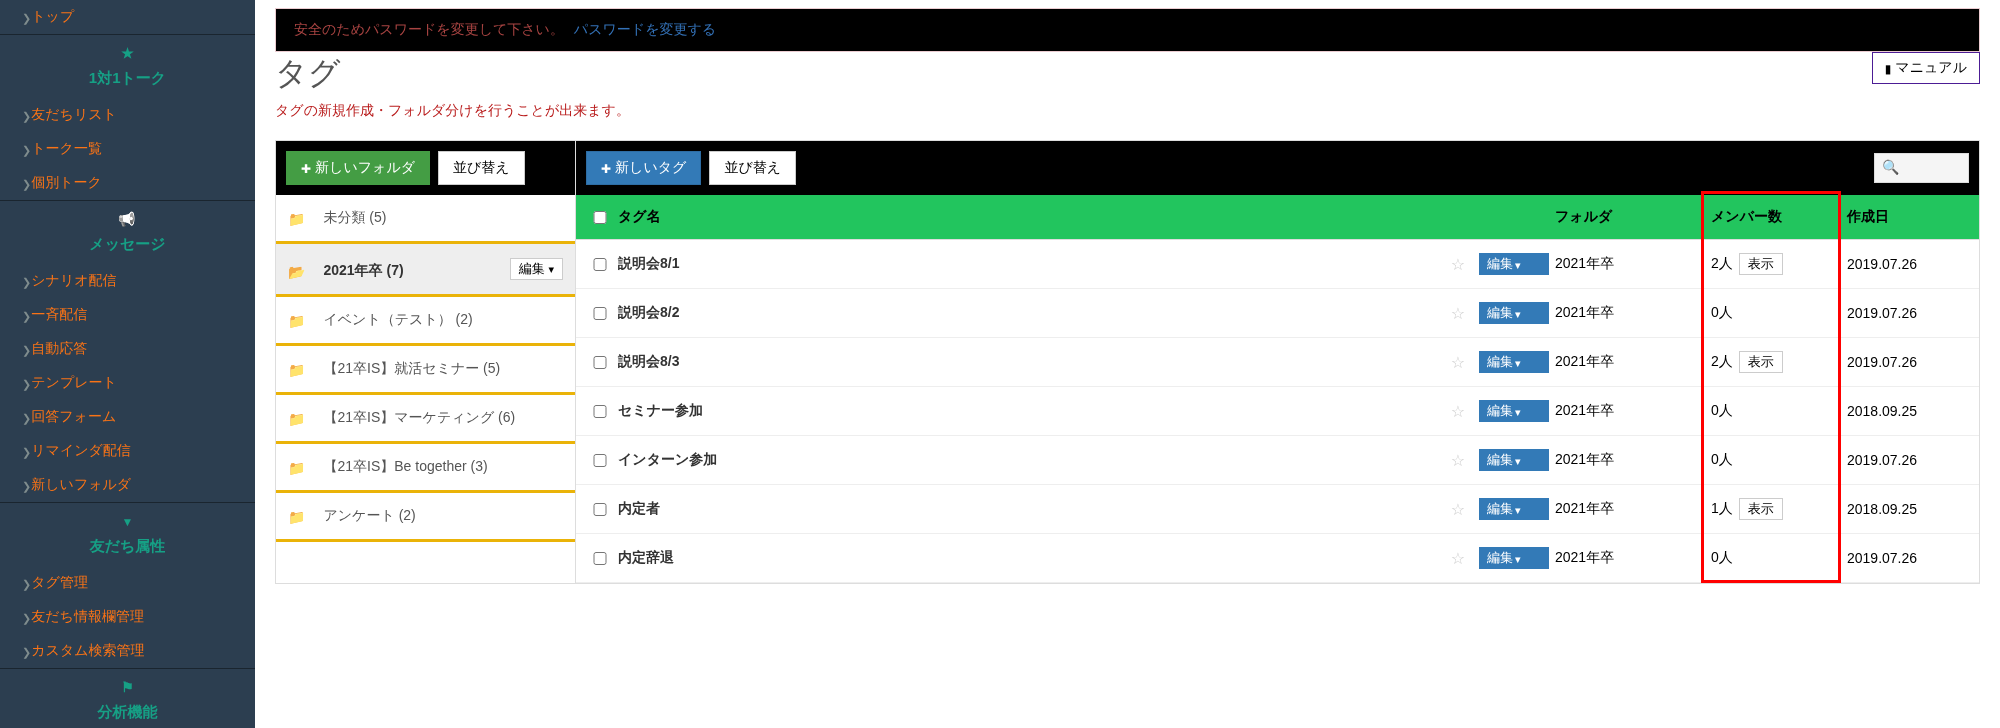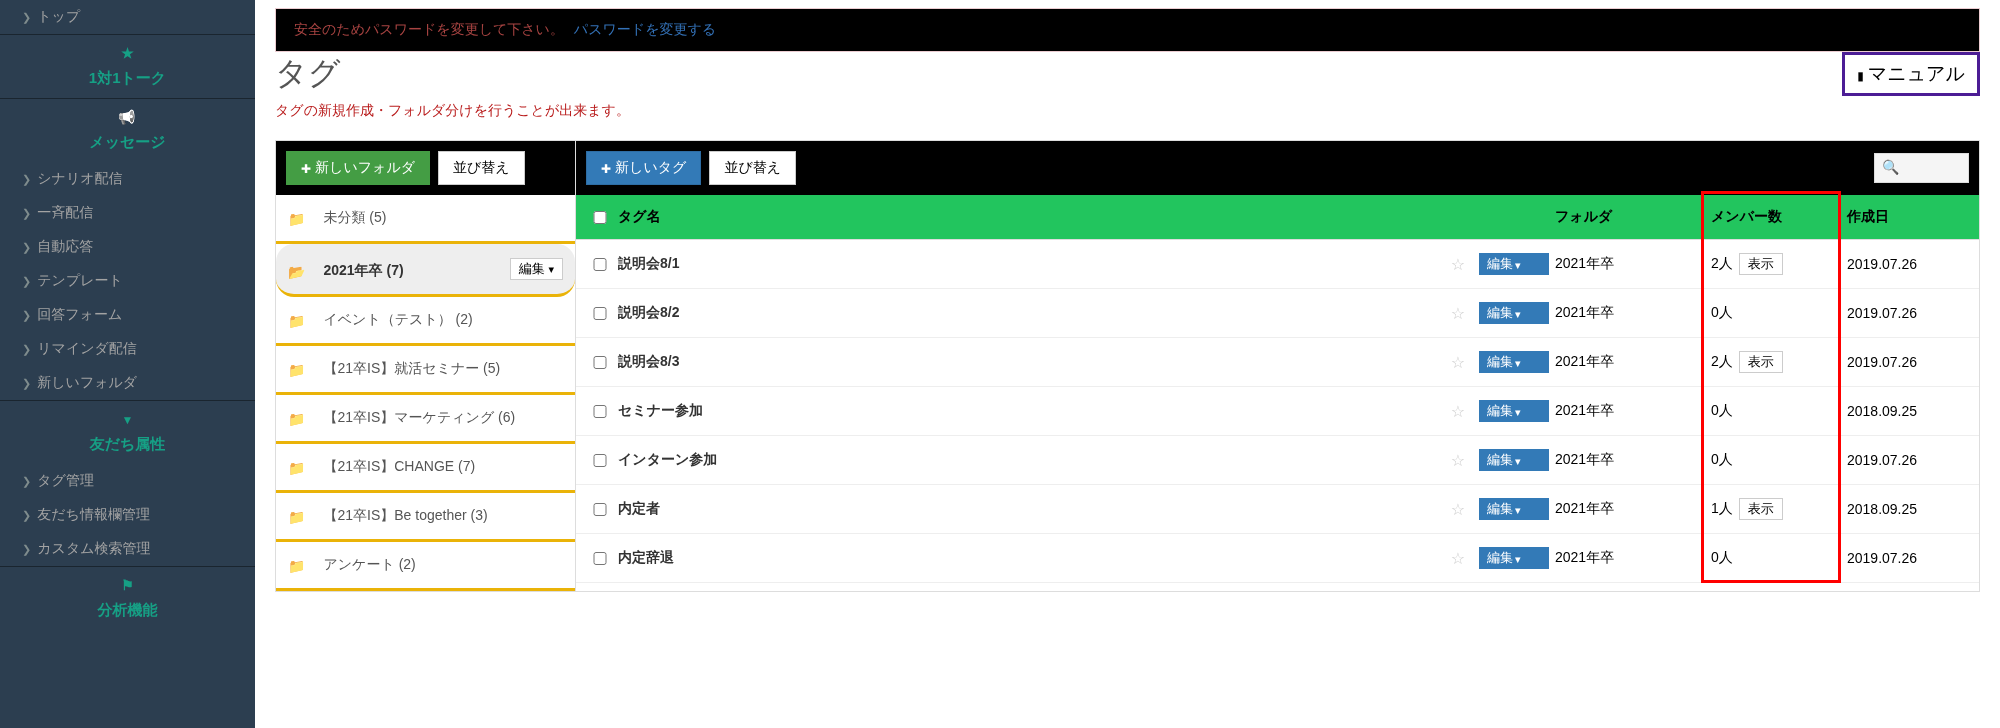--- a/index.html
+++ b/index.html
@@ -1,52 +1,52 @@
 <!DOCTYPE html>
 <html><head>
   <meta charset="utf-8">
   <style>
     * { margin: 0; padding: 0; box-sizing: border-box; font-family: "Hiragino Kaku Gothic ProN", "Meiryo", sans-serif; }
     body { background: #fff; display: flex; }
 
     
     .sidebar { width: 255px; background: #2c3e50; min-height: 728px; flex-shrink: 0; }
-    .side-item { color: #a3a3a3; padding: 8px 10px; font-size: 14px; cursor: pointer; display: flex; align-items: flex-start; gap: 6px; }
+    .side-item { color: #f97316; padding: 8px 10px; font-size: 14px; cursor: pointer; display: flex; align-items: center; gap: 0; }
     .side-item.sub { padding-left: 22px; }
     .side-header { color: #16a085; padding: 10px 10px; font-size: 15px; font-weight: bold; display: flex; align-items: center; gap: 8px; border-top: 1px solid #1a252f; flex-direction: column; }
     .side-icon { font-size: 14px; }
     .star-icon::before { content: "★"; }
     .mega-icon::before { content: "📢"; display:inline-block; filter: grayscale(1) brightness(1.5); }
     .filter-icon::before { content: "▼"; font-size:12px; }
     .flag-icon::before { content: "⚑"; }
     .chev::before { content: "❯"; font-size: 11px; color:#7f8c8d; }
 
     
     .main { flex: 1; padding: 0 20px 20px 20px; background: #fff; }
     .alert { background: #000000; border: 1px solid #ebccd1; padding: 12px 18px; margin-top: 8px; font-size: 14px; color: #a94442; }
     .alert a { color: #3371b7; text-decoration: none; margin-left: 6px; }
     .page-head { display: flex; align-items: flex-start; justify-content: space-between; }
     .page-title { font-size: 32px; color: #555; font-weight: normal; }
     .page-sub { font-size: 14px; color: #b91c1c; margin-top: 6px; text-align: center; }
-    .manual-btn { border: 3px solid #4c1d95; background: #fff; padding: 6px 12px; font-size: 19px; cursor: pointer; display: flex; align-items: center; gap: 4px; }
+    .manual-btn { border: 1px solid #4c1d95; background: #fff; padding: 6px 12px; font-size: 14px; cursor: pointer; display: flex; align-items: center; gap: 4px; }
     .columns { display: flex; border: 1px solid #ddd; margin-top: 20px; }
     .folder-col { width: 300px; border-right: 1px solid #ddd; }
     .tag-col { flex: 1; }
     .toolbar { background: #000000; padding: 10px; display: flex; gap: 8px; align-items: center; }
     .btn { padding: 7px 14px; font-size: 14px; border: 1px solid #ccc; background: #fff; cursor: pointer; display: inline-flex; align-items:center; gap:4px; }
     .btn-green { background: #449d44; border-color: #449d44; color: #fff; }
     .btn-blue { background: #337ab7; border-color: #2e6da4; color: #fff; }
     .btn-sm-blue { background:#337ab7;color:#fff;border:none;padding:2px 8px;font-size:13px;display:inline-flex;align-items:center;gap:2px;cursor:pointer; }
     .btn-sm-white { background:#fff;border:1px solid #ccc;padding:1px 8px;font-size:13px;cursor:pointer; }
     .search-wrap { margin-left: auto; position: relative; }
     .search-wrap input { border:1px solid #ddd; padding:6px 8px 6px 28px; width:95px; font-size:14px; background:#f5f5f5; }
     .search-wrap .sicon { position:absolute; left:8px; top:6px; color:#aaa; font-size:14px; }
 
     .folder-row { padding: 14px 12px; border-bottom: 3px solid #eab308; font-size: 14px; color:#555; display:flex; align-items:flex-end; gap:18px; cursor:pointer; }
-    .folder-row.active { background:#eee; font-weight: bold; color:#333;border-radius:18px; }
+    .folder-row.active { background:#eee; font-weight: bold; color:#333; }
     .folder-ic { color:#f0ad4e; }
     .folder-edit { margin-left:auto; }
     .folder-icon-closed::before { content:"📁"; }
     .folder-icon-open::before { content:"📂"; }
 
     .thead { background:#22c55e; padding: 13px 12px; font-size:14px; font-weight:bold; display:grid; grid-template-columns: 24px 1fr 70px 150px 130px 120px; gap:6px; align-items:center; border-bottom:1px solid #ddd; position:relative; }
     .trow { padding: 13px 12px; font-size:14px; border-bottom:1px solid #eee; display:grid; grid-template-columns: 24px 1fr 70px 150px 130px 120px; gap:6px; align-items:center; position:relative; }
     .tag-name { font-weight:bold; color:#333; }
     .tag-name-wrap { display:flex; align-items:center; justify-content:space-between; padding-right:8px; }
     .star-empty { color:#ccc; font-size:16px; cursor:pointer; }
@@ -62,20 +62,34 @@
 <div class="sidebar">
   <div class="side-item sub">
       <span class="chev"></span>
       <span>トップ</span>
     </div>
 
   <div class="side-header">
       <span class="side-icon star-icon"></span>
       <span>1対1トーク</span>
     </div>
+  <div id="sec1">
+      <div class="side-item sub">
+        <span class="chev"></span>
+        <span>友だちリスト</span>
+      </div>
+      <div class="side-item sub">
+        <span class="chev"></span>
+        <span>トーク一覧</span>
+      </div>
+      <div class="side-item sub">
+        <span class="chev"></span>
+        <span>個別トーク</span>
+      </div>
+    </div>
 
   <div class="side-header">
       <span class="side-icon mega-icon"></span>
       <span>メッセージ</span>
     </div>
   <div id="sec2">
       <div class="side-item sub">
         <span class="chev"></span>
         <span>シナリオ配信</span>
       </div>
@@ -170,24 +184,20 @@
             <span class="folder-ic folder-icon-closed"></span>
             <span>イベント（テスト） (2)</span>
           </div>
           <div class="folder-row">
             <span class="folder-ic folder-icon-closed"></span>
             <span>【21卒IS】就活セミナー (5)</span>
           </div>
           <div class="folder-row">
             <span class="folder-ic folder-icon-closed"></span>
             <span>【21卒IS】マーケティング (6)</span>
-          </div>
-          <div class="folder-row">
-            <span class="folder-ic folder-icon-closed"></span>
-            <span>【21卒IS】CHANGE (7)</span>
           </div>
           <div class="folder-row">
             <span class="folder-ic folder-icon-closed"></span>
             <span>【21卒IS】Be together (3)</span>
           </div>
           <div class="folder-row">
             <span class="folder-ic folder-icon-closed"></span>
             <span>アンケート (2)</span>
           </div>
         </div>

